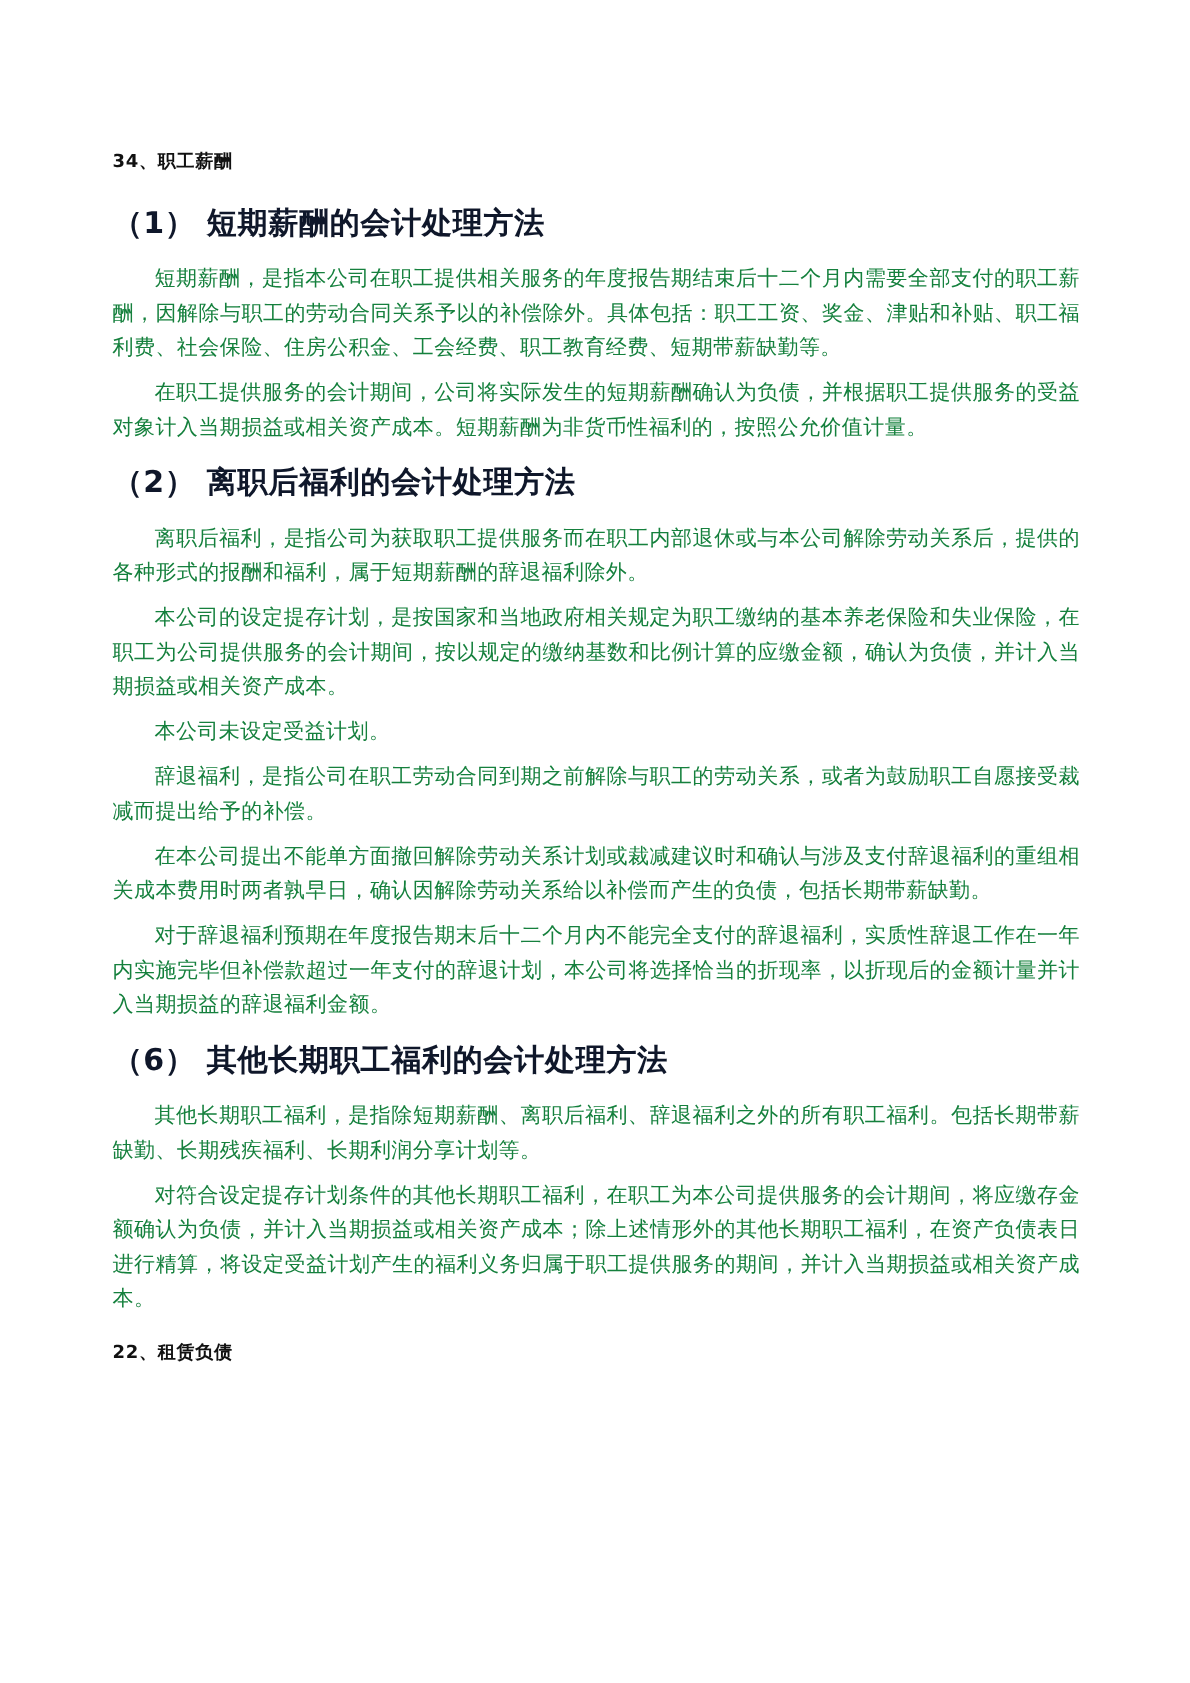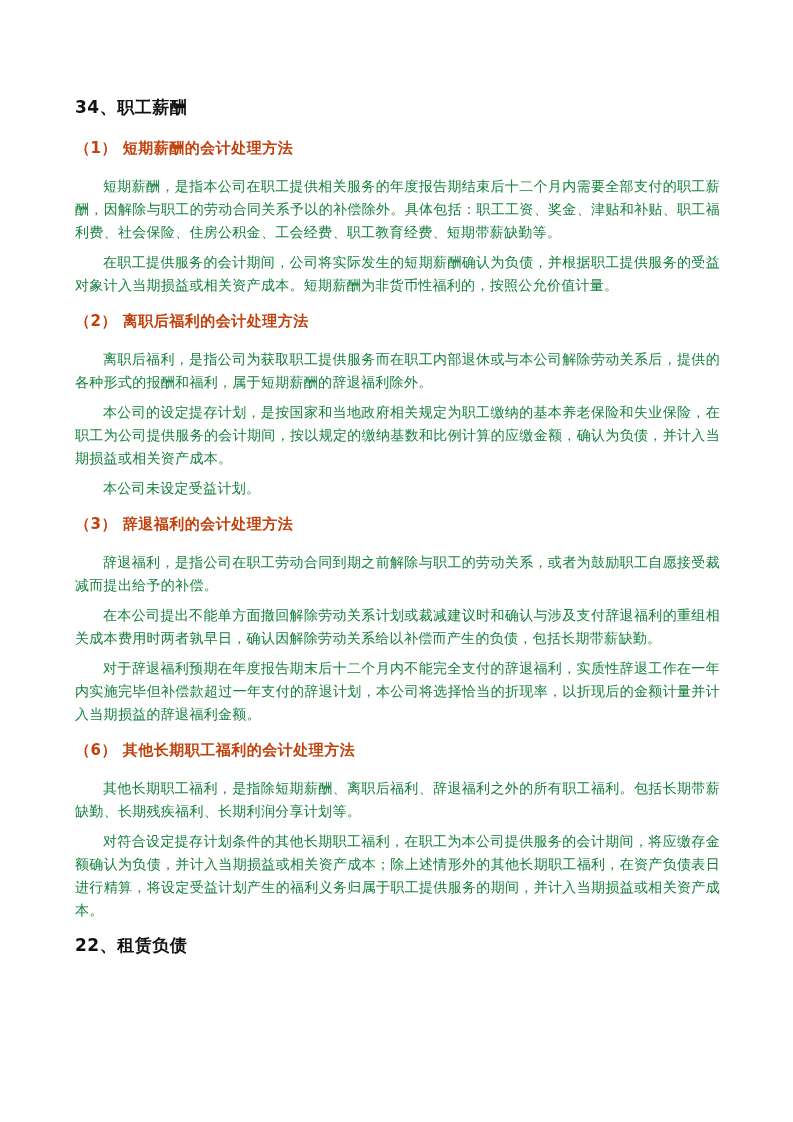--- a/index.html
+++ b/index.html
@@ -14,34 +14,34 @@
     margin: 0 auto;
     background: #ffffff;
     box-sizing: border-box;
     padding: 84px 73px 0 75px;
     overflow: hidden;
     font-family: "Liberation Serif", "DejaVu Serif", serif;
     color: #1a1a1a;
   }
   .h1 {
     font-family: "DejaVu Sans", "Liberation Sans", sans-serif;
-    font-size: 17px;
+    font-size: 12px;
     font-weight: bold;
     line-height: 21px;
     margin: 13px 0 20px 0;
     color: #111111;
     letter-spacing: 0.5px;
   }
   .h2 {
     font-family: "DejaVu Sans", "Liberation Sans", sans-serif;
-    font-size: 15px;
+    font-size: 20px;
     font-weight: bold;
     line-height: 20px;
     margin: 14px 0 17px 0;
-    color: #c2410c;
+    color: #0f172a;
     letter-spacing: 0.5px;
   }
   .p {
     font-size: 14px;
     line-height: 23px;
     margin: 0 0 7px 0;
     text-align: justify;
     text-indent: 2em;
     color: #15803d;
     letter-spacing: 0.3px;
@@ -52,21 +52,20 @@
 
 <div class="page">
   <div class="h1">34、职工薪酬</div>
   <div class="h2">（1） 短期薪酬的会计处理方法</div>
   <div class="p">短期薪酬，是指本公司在职工提供相关服务的年度报告期结束后十二个月内需要全部支付的职工薪酬，因解除与职工的劳动合同关系予以的补偿除外。具体包括：职工工资、奖金、津贴和补贴、职工福利费、社会保险、住房公积金、工会经费、职工教育经费、短期带薪缺勤等。</div>
   <div class="p">在职工提供服务的会计期间，公司将实际发生的短期薪酬确认为负债，并根据职工提供服务的受益对象计入当期损益或相关资产成本。短期薪酬为非货币性福利的，按照公允价值计量。</div>
   <div class="h2">（2） 离职后福利的会计处理方法</div>
   <div class="p">离职后福利，是指公司为获取职工提供服务而在职工内部退休或与本公司解除劳动关系后，提供的各种形式的报酬和福利，属于短期薪酬的辞退福利除外。</div>
   <div class="p">本公司的设定提存计划，是按国家和当地政府相关规定为职工缴纳的基本养老保险和失业保险，在职工为公司提供服务的会计期间，按以规定的缴纳基数和比例计算的应缴金额，确认为负债，并计入当期损益或相关资产成本。</div>
   <div class="p">本公司未设定受益计划。</div>
-  <div class="h2">（3） 辞退福利的会计处理方法</div>
   <div class="p">辞退福利，是指公司在职工劳动合同到期之前解除与职工的劳动关系，或者为鼓励职工自愿接受裁减而提出给予的补偿。</div>
   <div class="p">在本公司提出不能单方面撤回解除劳动关系计划或裁减建议时和确认与涉及支付辞退福利的重组相关成本费用时两者孰早日，确认因解除劳动关系给以补偿而产生的负债，包括长期带薪缺勤。</div>
   <div class="p">对于辞退福利预期在年度报告期末后十二个月内不能完全支付的辞退福利，实质性辞退工作在一年内实施完毕但补偿款超过一年支付的辞退计划，本公司将选择恰当的折现率，以折现后的金额计量并计入当期损益的辞退福利金额。</div>
   <div class="h2">（6） 其他长期职工福利的会计处理方法</div>
   <div class="p">其他长期职工福利，是指除短期薪酬、离职后福利、辞退福利之外的所有职工福利。包括长期带薪缺勤、长期残疾福利、长期利润分享计划等。</div>
   <div class="p">对符合设定提存计划条件的其他长期职工福利，在职工为本公司提供服务的会计期间，将应缴存金额确认为负债，并计入当期损益或相关资产成本；除上述情形外的其他长期职工福利，在资产负债表日进行精算，将设定受益计划产生的福利义务归属于职工提供服务的期间，并计入当期损益或相关资产成本。</div>
   <div class="h1">22、租赁负债</div>
 </div>
 
 </body></html>

